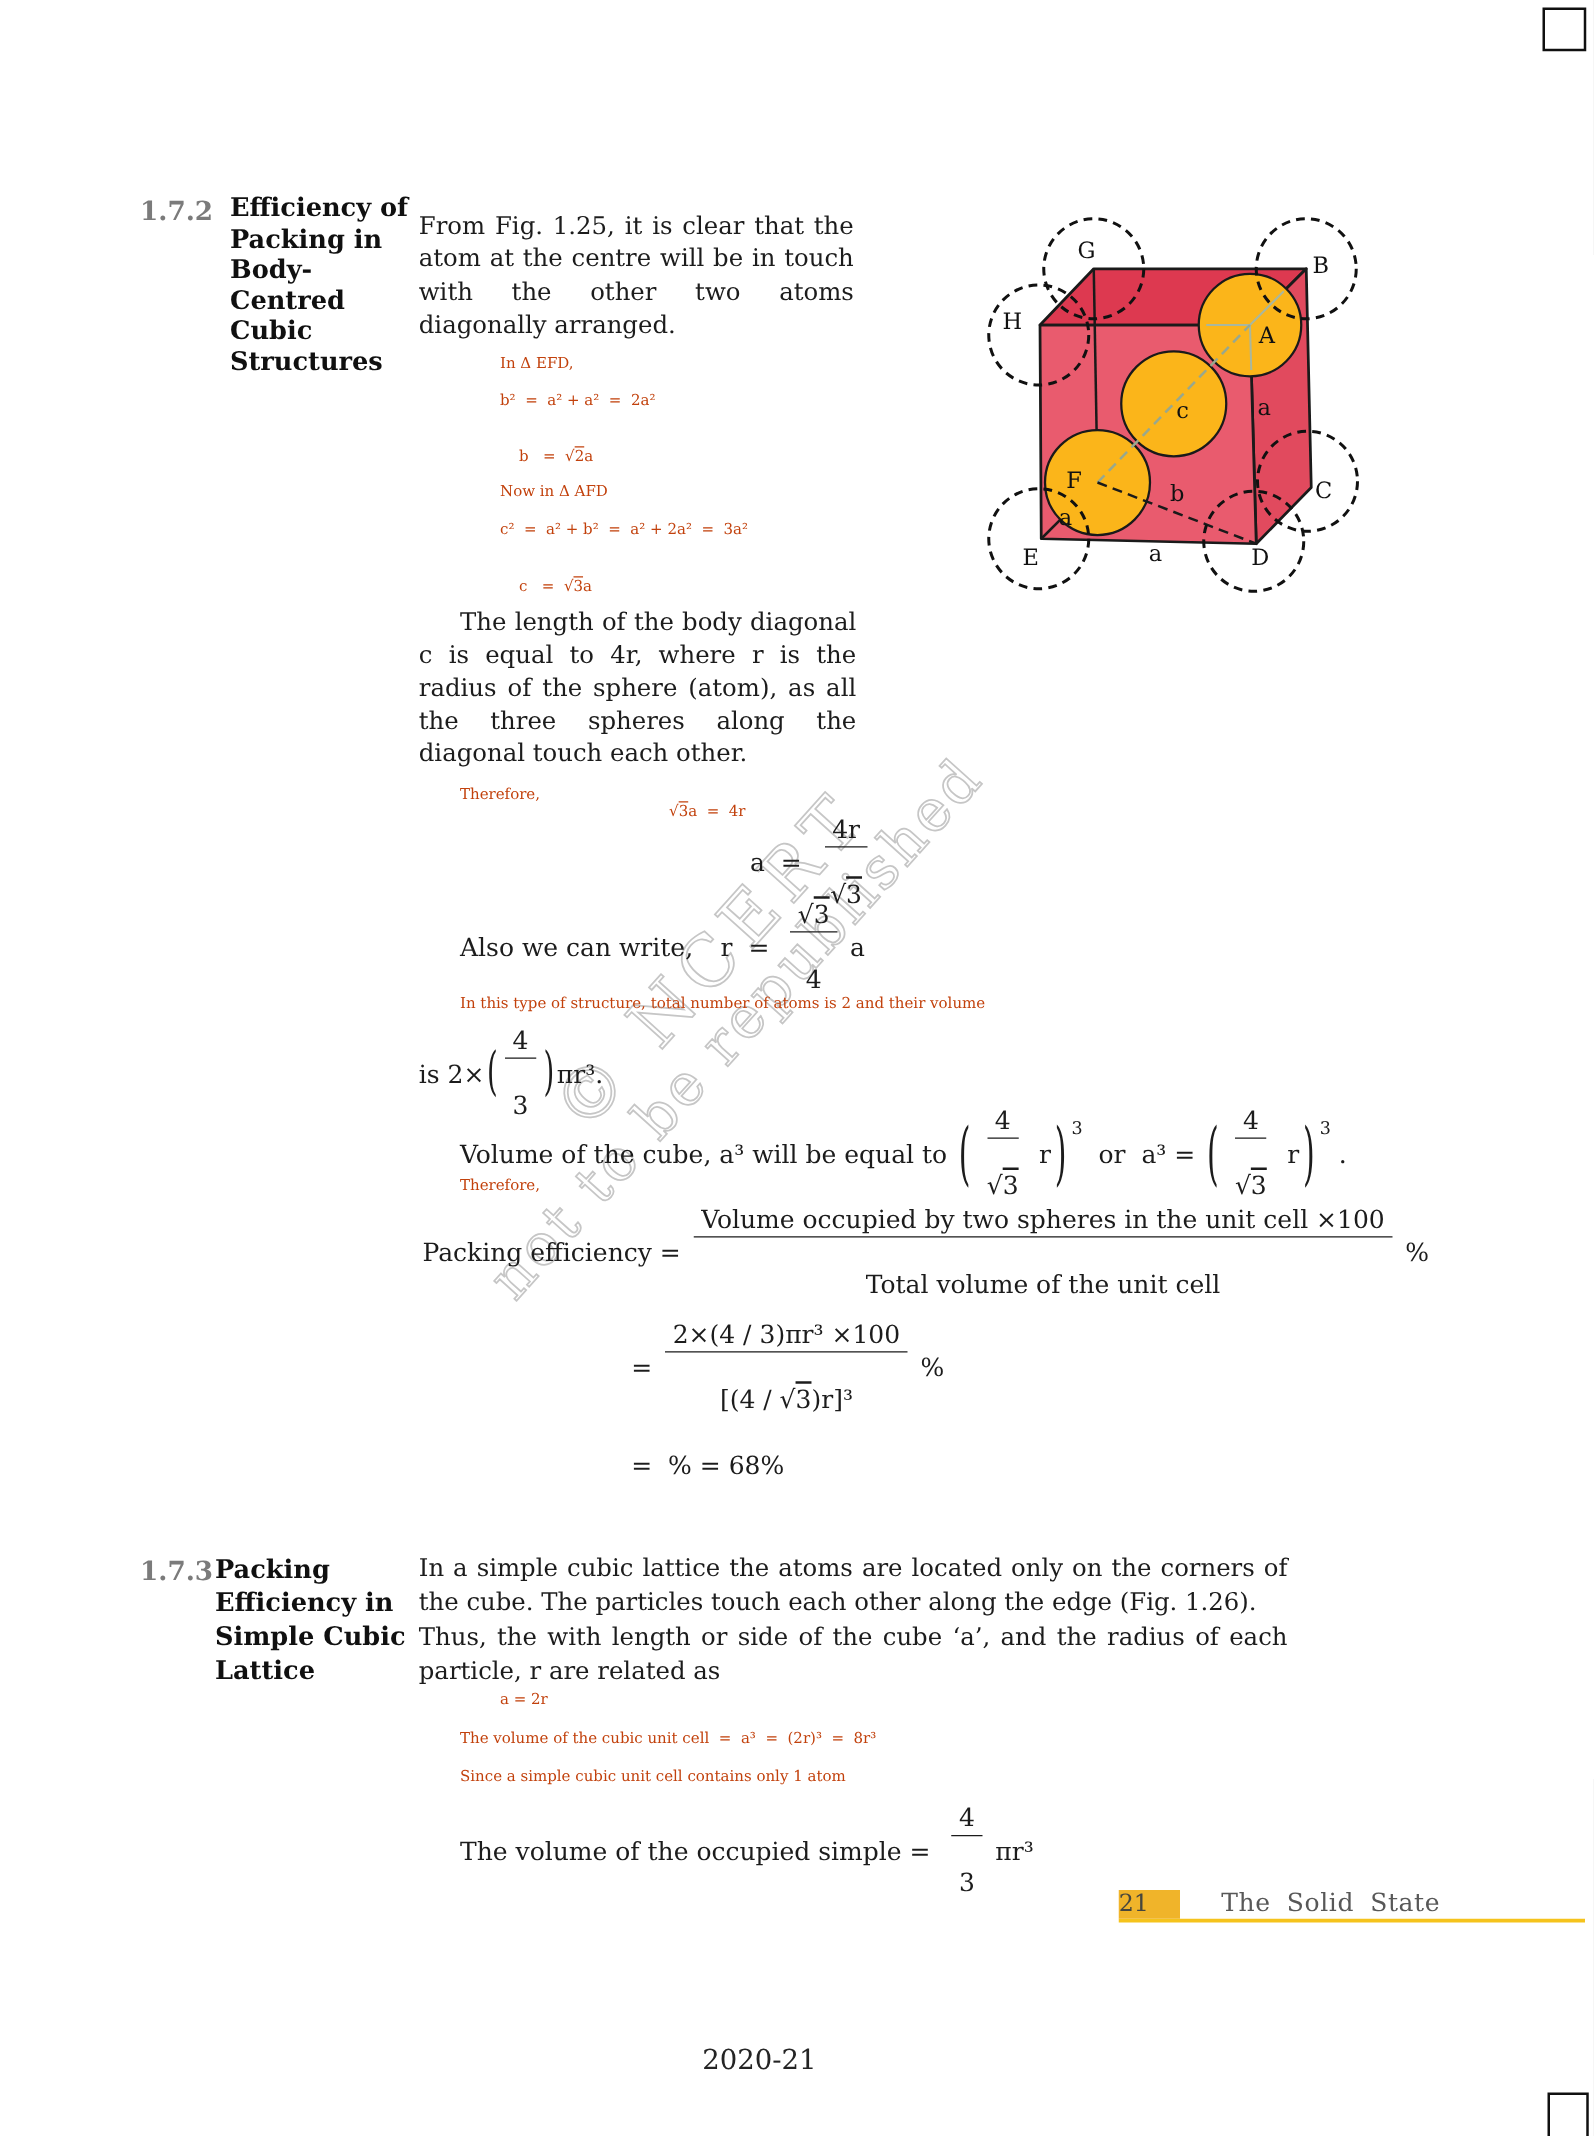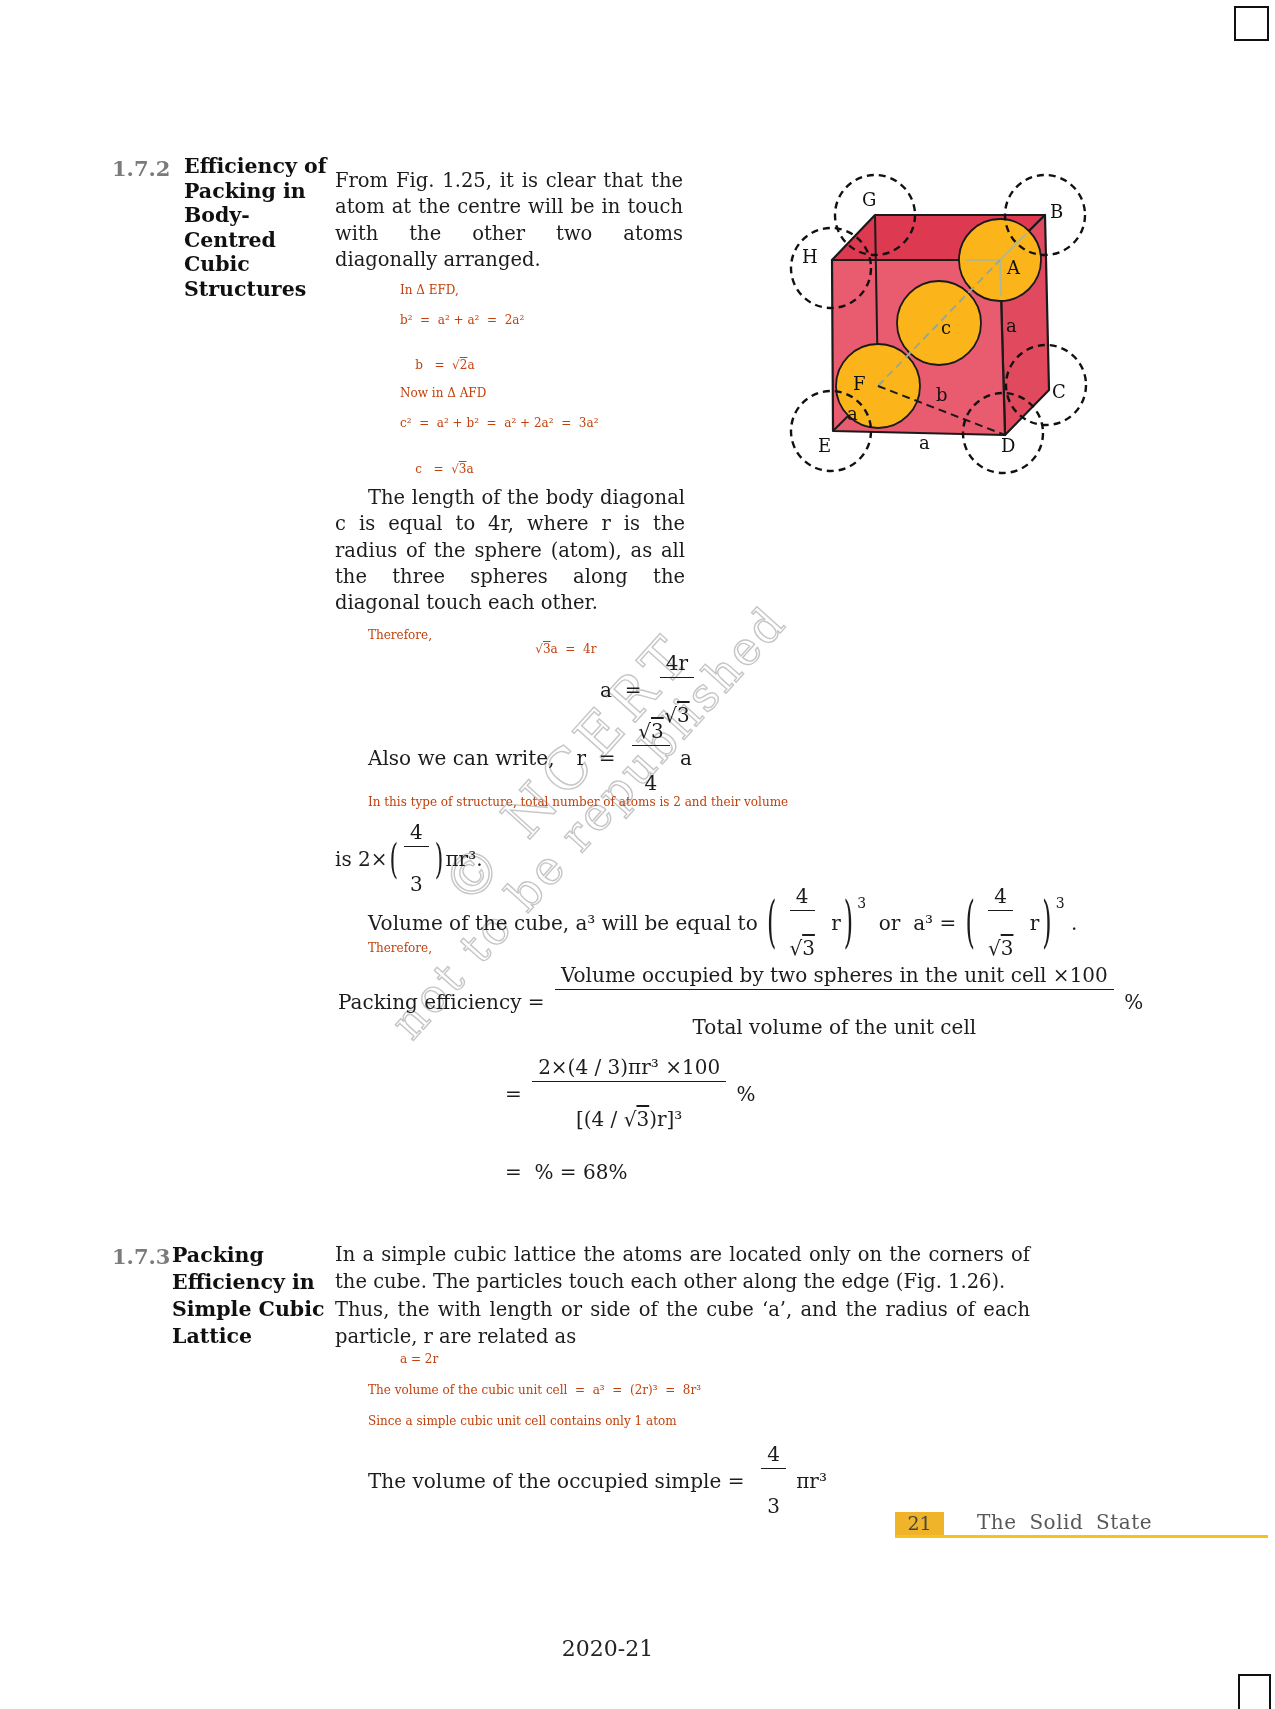--- a/index.html
+++ b/index.html
@@ -23,21 +23,21 @@
   .bp2{font-size:22px;transform:scaleY(1.9);margin:0 2px;font-weight:400;display:inline-block;}
   .gexp{font-size:14px;transform:translateY(-20px);margin-left:1px;}
   .gap22{display:inline-block;width:22px;}
   .figsvg{position:absolute;left:698px;top:146px;}
   .flabel{font-family:"DejaVu Serif",serif;font-size:18px;fill:#111111;}
   .figcap{position:absolute;left:703px;top:490px;width:347px;font-style:italic;font-size:19px;
           line-height:25.5px;text-align:justify;color:#2c2c2c;padding-left:103px;text-indent:-103px;}
   .figcap .lbl{font-weight:bold;color:#4f4f4f;}
   .watermark{position:absolute;left:350px;top:556px;}
   .wmtext{fill:none;stroke-width:1.4px;font-family:"DejaVu Serif",serif;}
-  .pagebadge{position:absolute;left:895px;top:1512px;width:49px;height:23px;text-align:center;
+  .pagebadge{position:absolute;left:895px;top:1512px;width:49px;height:23px;
              font-size:19px;color:#46463e;line-height:23px;}
   .footline{position:absolute;left:895px;top:1535px;width:373px;height:3px;}
   .foottitle{position:absolute;left:977px;top:1510px;font-size:20px;color:#585858;letter-spacing:0.5px;word-spacing:6px;}
   .year{position:absolute;left:0;top:1636px;width:1215px;text-align:center;font-size:22px;color:#242424;}
   .cornerTR{position:absolute;left:1234px;top:6px;width:31px;height:31px;border:2.5px solid #101010;background:#fff;}
   .cornerBR{position:absolute;left:1238px;top:1674px;width:29px;height:40px;border:2.5px solid #101010;background:#fff;}
 </style>
 </head>
 <body>
 

